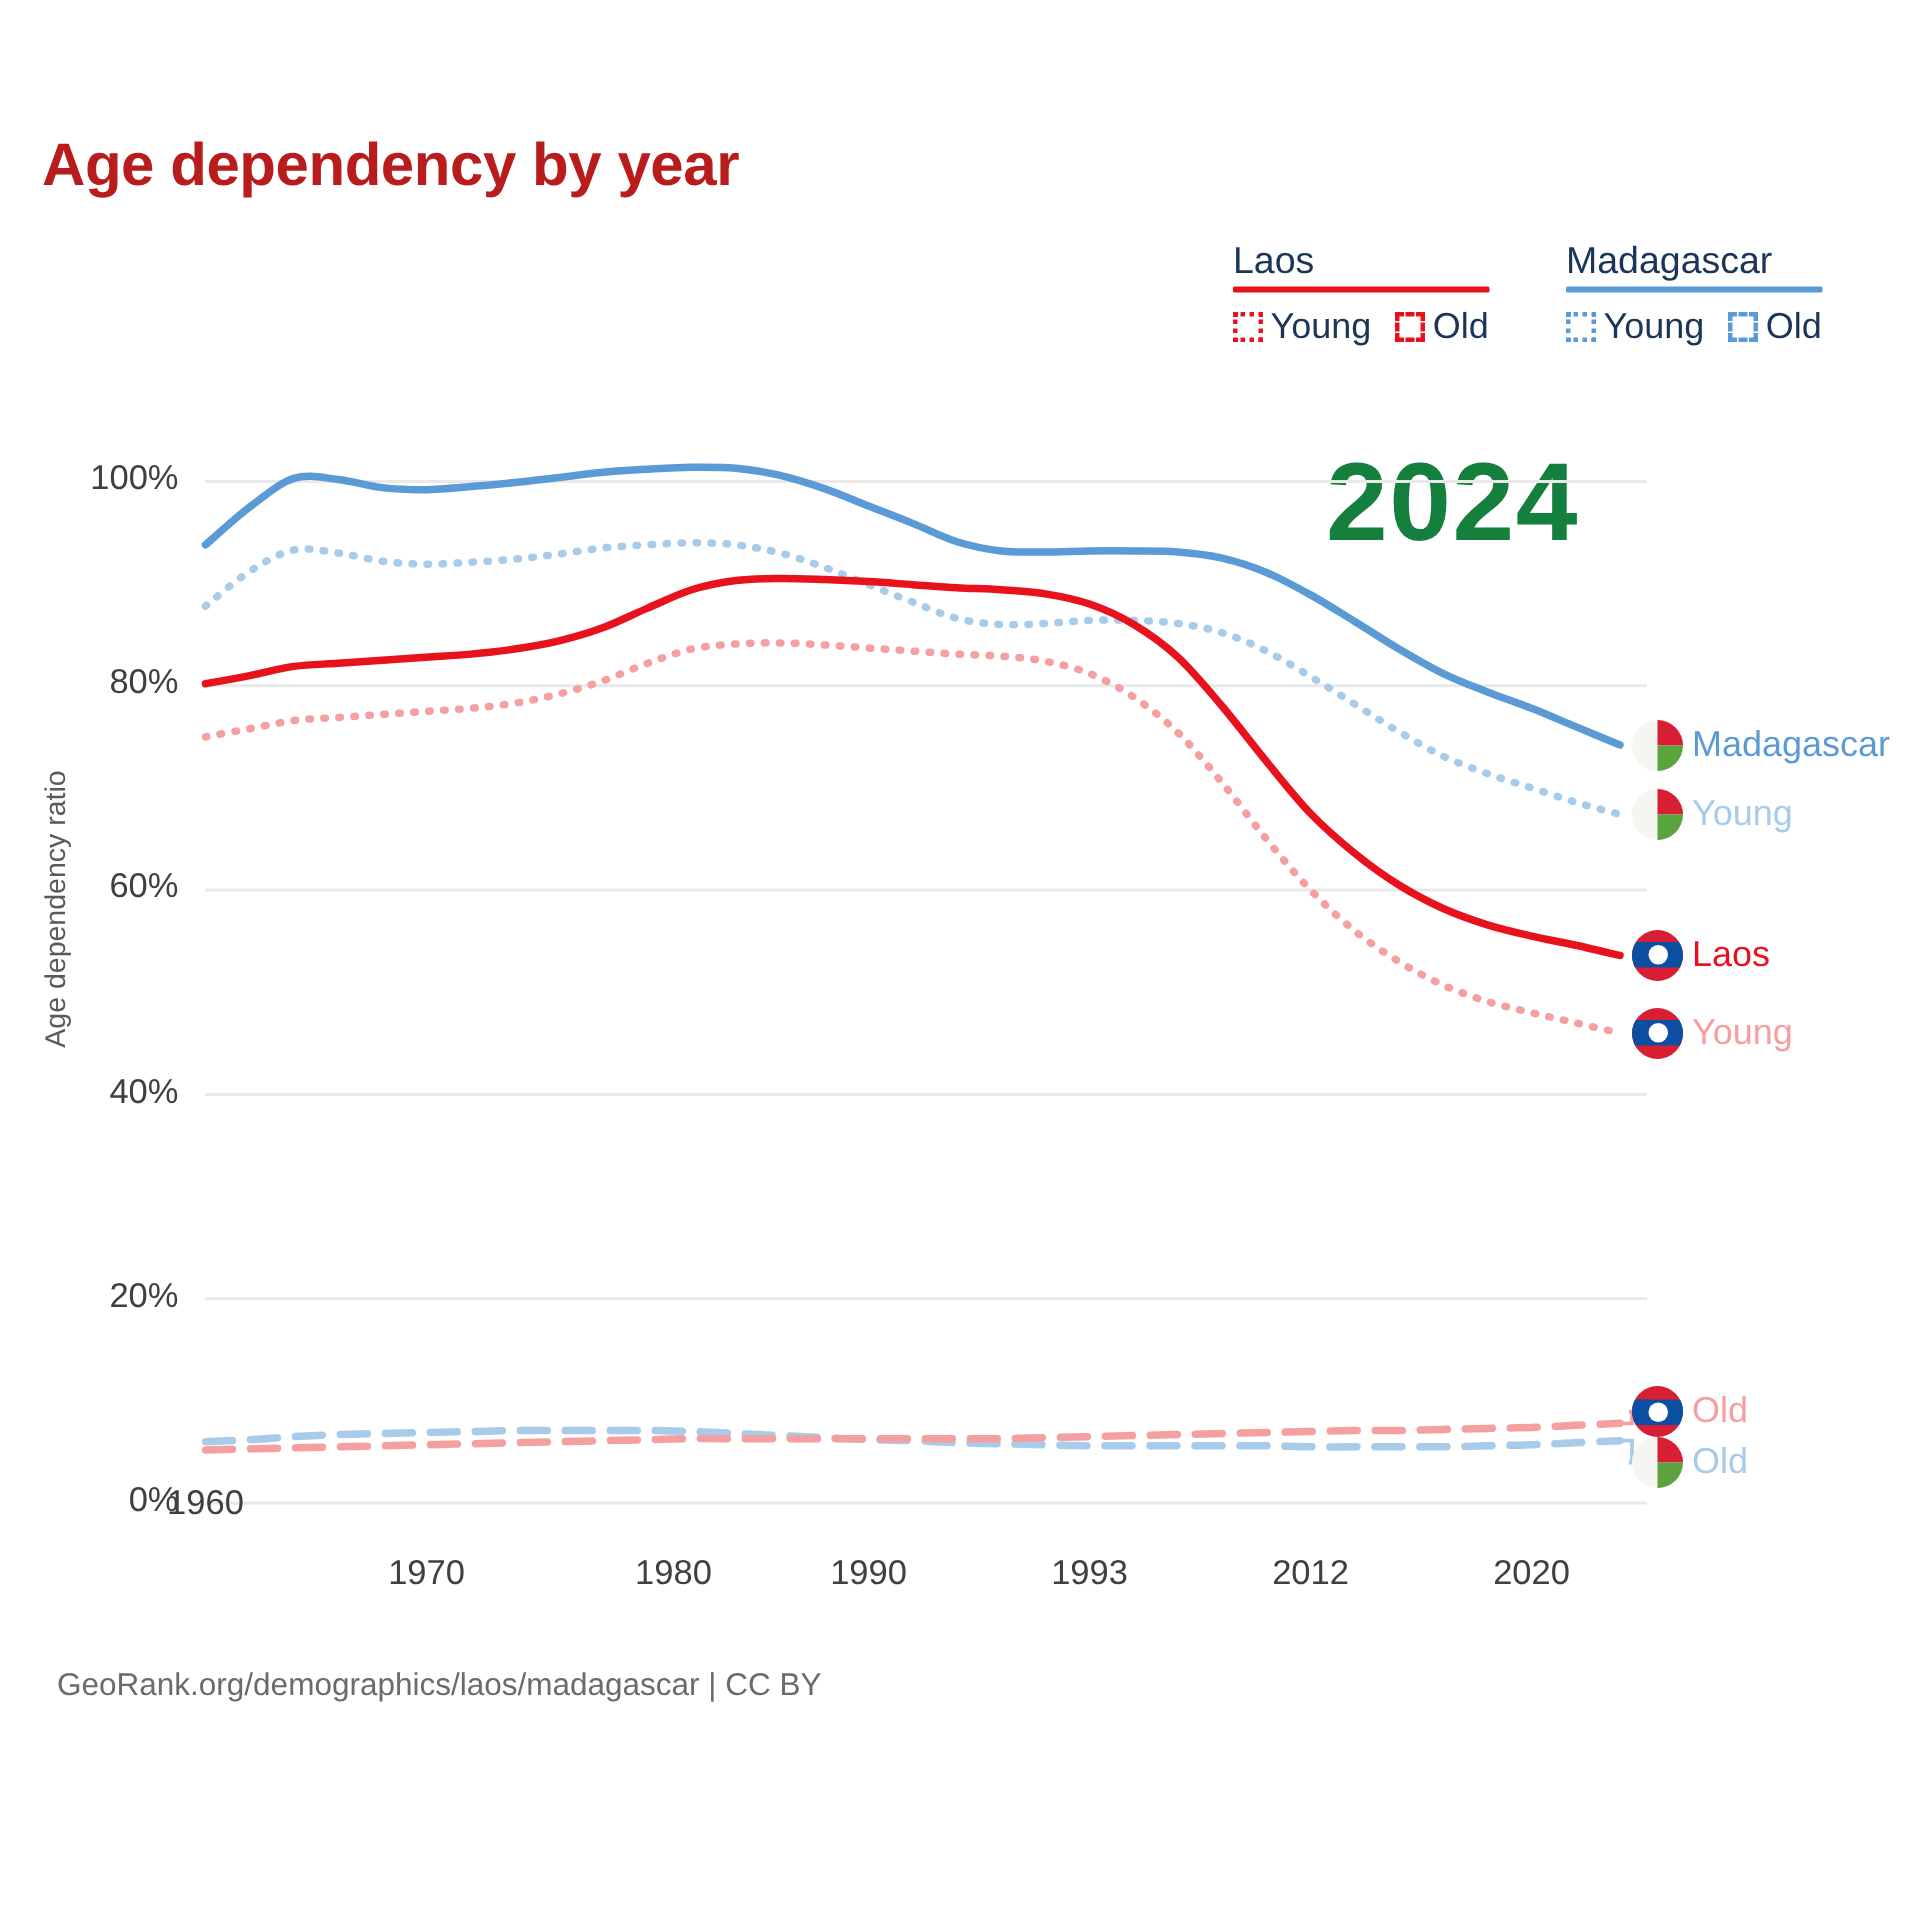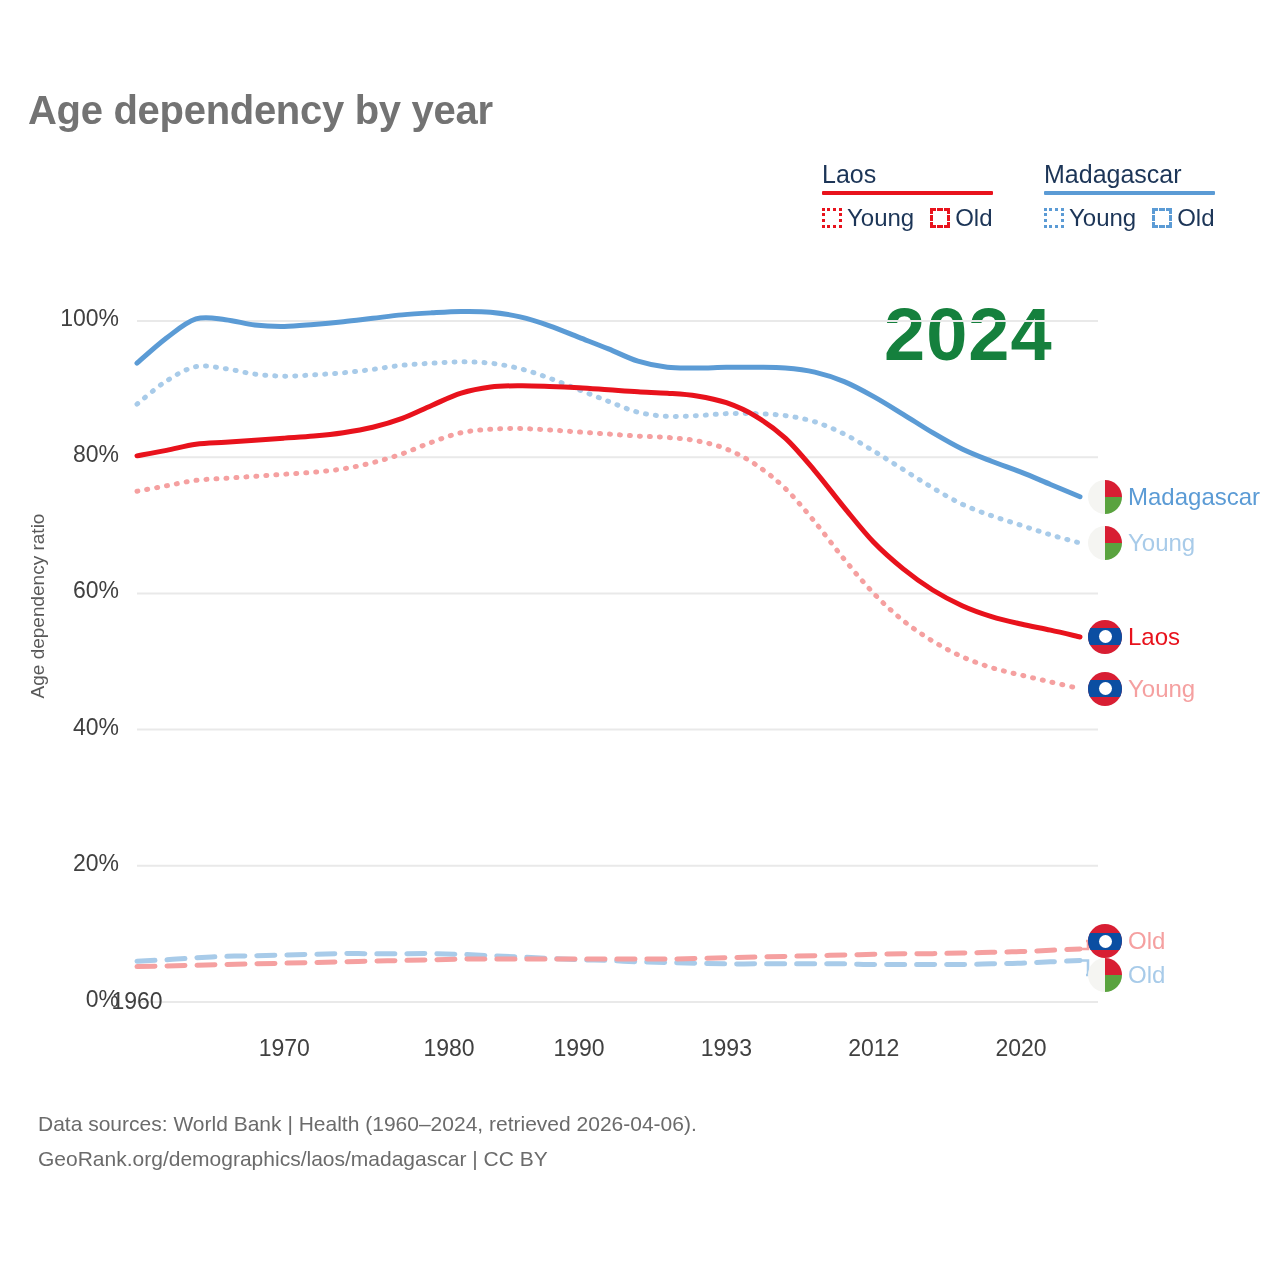--- a/index.html
+++ b/index.html
@@ -17,21 +17,21 @@
   #root {
     position: absolute;
     inset: 0;
   }
   .chart-title {
     position: absolute;
     left: 28px;
     top: 88px;
     font-size: 40px;
     font-weight: bold;
-    color: #737373;
+    color: #b91c1c;
     letter-spacing: -0.3px;
     white-space: nowrap;
   }
 
   
   .legend {
     position: absolute;
     left: 812px;
     top: 160px;
     width: 460px;
@@ -290,17 +290,16 @@
           <span class="flag flag-mg">
             <span class="mg-r"></span>
             <span class="mg-g"></span>
           </span>
           <span class="txt" style="color: rgb(168, 203, 233);">Old</span>
         </div>
       </div>
   </div>
 
   <div class="footer">
-    <div>Data sources: World Bank | Health (1960–2024, retrieved 2026-04-06).</div>
     <div>GeoRank.org/demographics/laos/madagascar | CC BY</div>
   </div>
 
 </div>
 
 </body></html>

